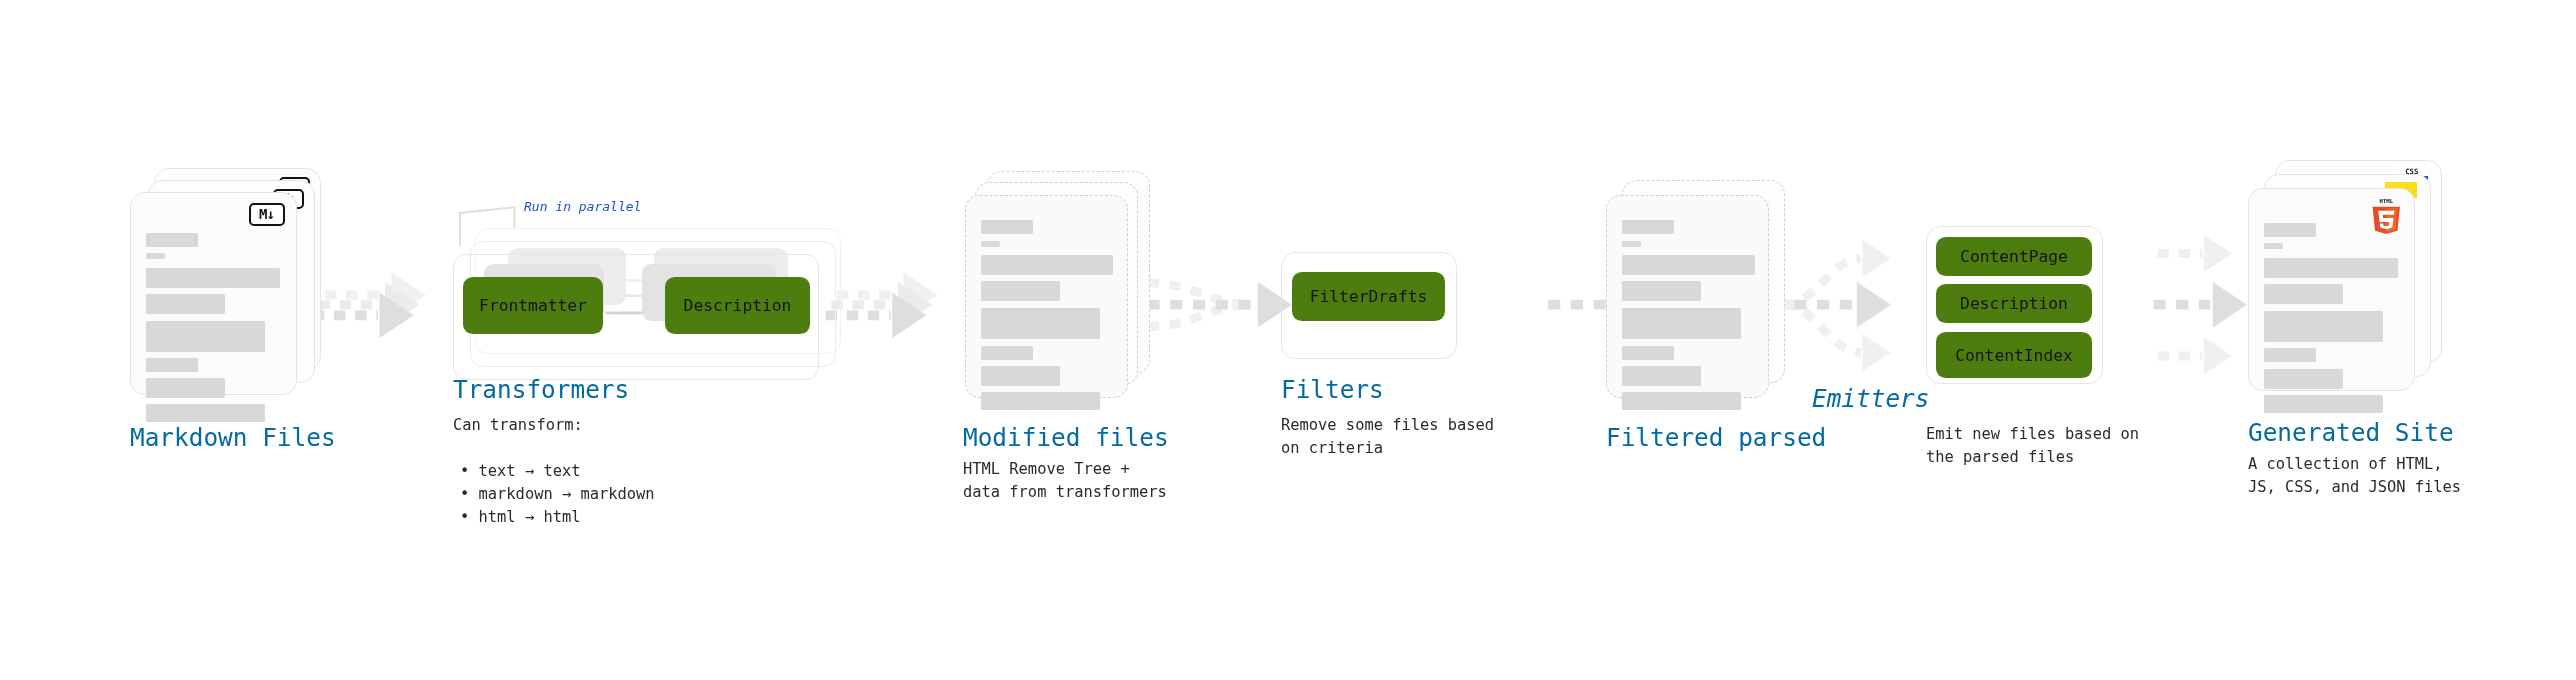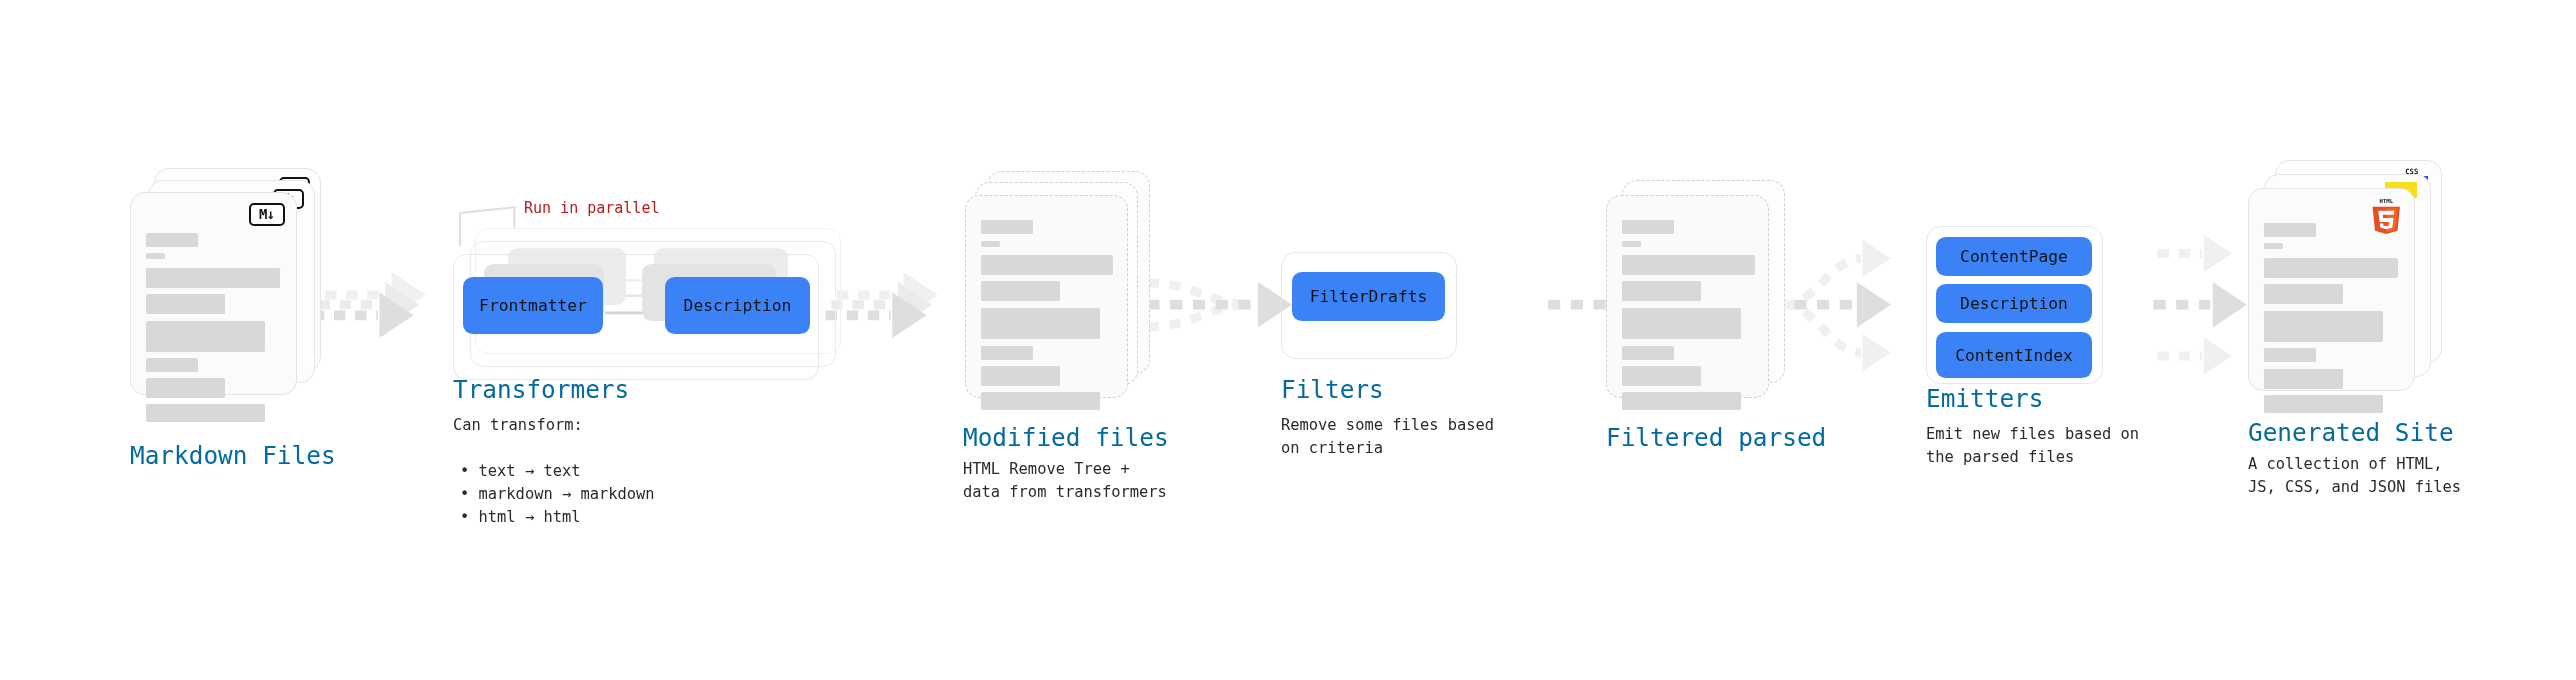--- a/index.html
+++ b/index.html
@@ -44,27 +44,27 @@
   
   .title {
     position: absolute;
     font-size: 24.4px; color: #0369a1; white-space: nowrap; letter-spacing: 0px;
   }
   .subtitle {
     position: absolute;
     font-size: 15.4px; line-height: 1.52; color: #2a2a2a; white-space: pre-line;
   }
   .ghostlabel {
-    position: absolute; font-size: 15px; color: #b91c1c; white-space: nowrap;
+    position: absolute; font-size: 13px; color: #1d4ed8; white-space: nowrap; font-style: italic;
   }
 
   
   .pill {
     position: absolute;
-    background: #3b82f6; border-radius: 9.8px;
+    background: #4d7c0f; border-radius: 9.8px;
     display: flex; align-items: center; justify-content: center;
     font-size: 16.3px; color: #151515; white-space: nowrap;
   }
   .pill.f1 { background: #ececec; }
   .pill.f2 { background: #e3e3e3; }
 
   
   .box {
     position: absolute;
     border: 1.6px solid #e6e6e6; border-radius: 13px; background: transparent;
@@ -190,21 +190,21 @@
       <div class="skel" style="left:14.6px; top:40px; width:52px; height:14px;"></div>
       <div class="skel" style="left:14.6px; top:60px; width:19.5px; height:5.7px;"></div>
       <div class="skel" style="left:14.6px; top:75px; width:134px; height:20.3px;"></div>
       <div class="skel" style="left:14.6px; top:101px; width:79px; height:20.3px;"></div>
       <div class="skel" style="left:14.6px; top:128px; width:119px; height:31px;"></div>
       <div class="skel" style="left:14.6px; top:165px; width:52px; height:14px;"></div>
       <div class="skel" style="left:14.6px; top:185px; width:79px; height:19.5px;"></div>
       <div class="skel" style="left:14.6px; top:211px; width:119px; height:18px;"></div>
     </div>
 
-    <div class="title" style="left: 130px; top: 423px; margin-top: 18px;">Markdown Files</div>
+    <div class="title" style="left: 130px; top: 423px;">Markdown Files</div>
   </div>
 
   <div>
     <div class="ghostlabel" style="left:524px; top:199px;">Run in parallel</div>
 
     <div class="box f1" style="left:475px; top:228px; width:366px; height:126px;"></div>
     <div class="pill f1" style="left:508px; top:248px; width:118px; height:57px;"></div>
     <div class="pill f1" style="left:654px; top:248px; width:134px; height:57px;"></div>
 
     <div class="box f2" style="left:470px; top:241px; width:366px; height:126px;"></div>
@@ -271,21 +271,21 @@
 
     <div class="title" style="left: 1606px; top: 423px;">Filtered parsed</div>
   </div>
 
   <div>
     <div class="box" style="left:1926px; top:226px; width:177px; height:158px; border-radius:14.6px;"></div>
     <div class="pill" style="left:1936px; top:237px; width:156px; height:39px;">ContentPage</div>
     <div class="pill" style="left:1936px; top:284px; width:156px; height:39px;">Description</div>
     <div class="pill" style="left:1936px; top:332px; width:156px; height:46px;">ContentIndex</div>
 
-    <div class="title" style="left:1926px; top:384px;">Emitters</div>
+    <div class="title" style="left:1812px; top:384px;font-style:italic;">Emitters</div>
     <div class="subtitle" style="left:1926px; top:423px;">Emit new files based on
 the parsed files</div>
   </div>
 
   <div>
     <div class="card ghost" style="left:2275px; top:160px; width:167px; height:203px;">
       <div class="badge-css" style="right:13px; top:4.9px;">CSS</div>
     </div>
     <div class="card ghost" style="left:2264px; top:174px; width:167px; height:203px;">
       <div class="badge-js" style="right:13px; top:6.5px;"></div>

